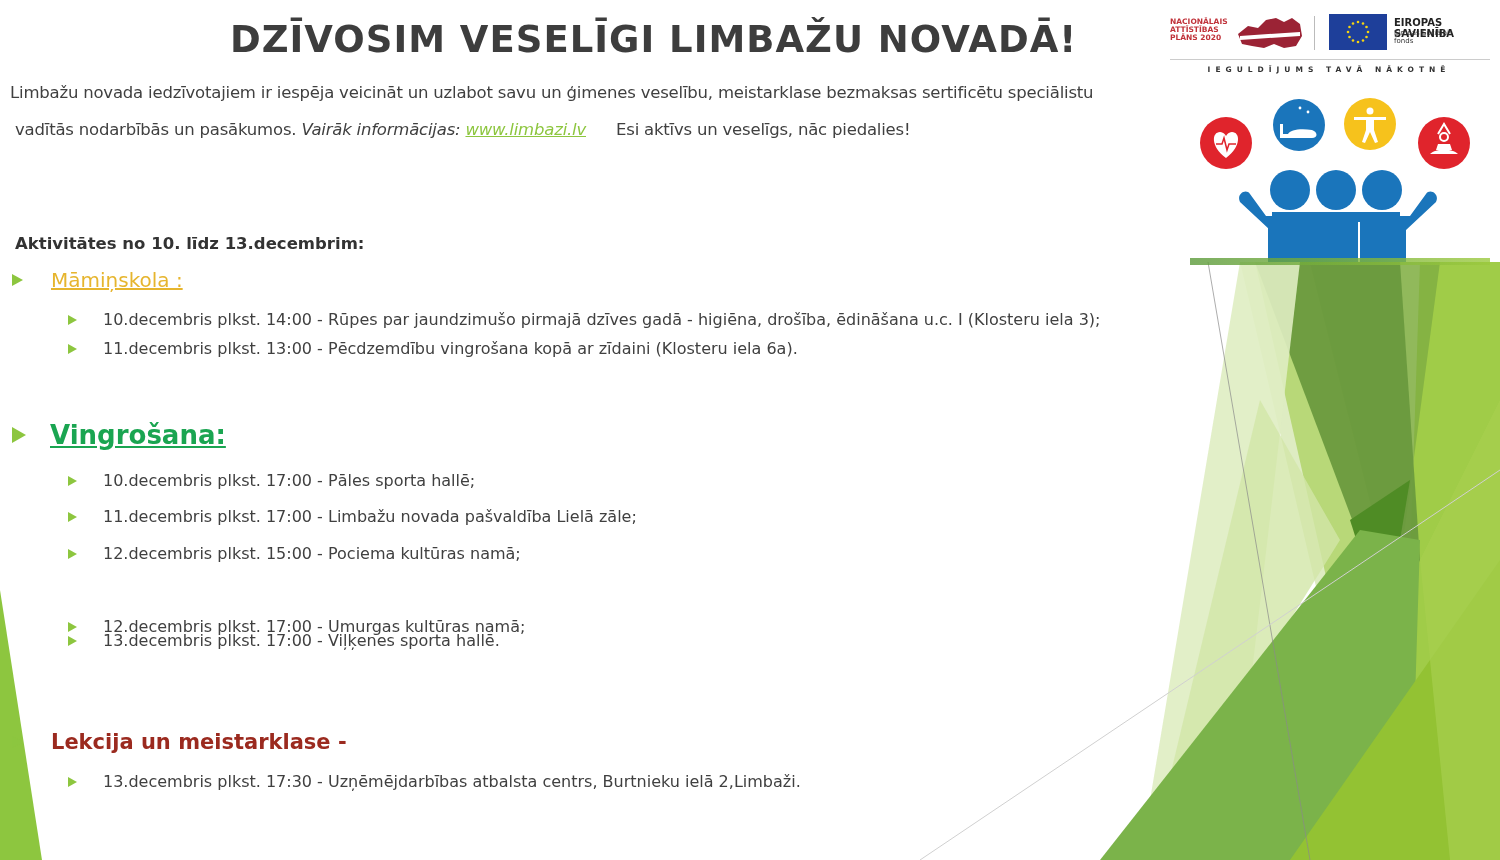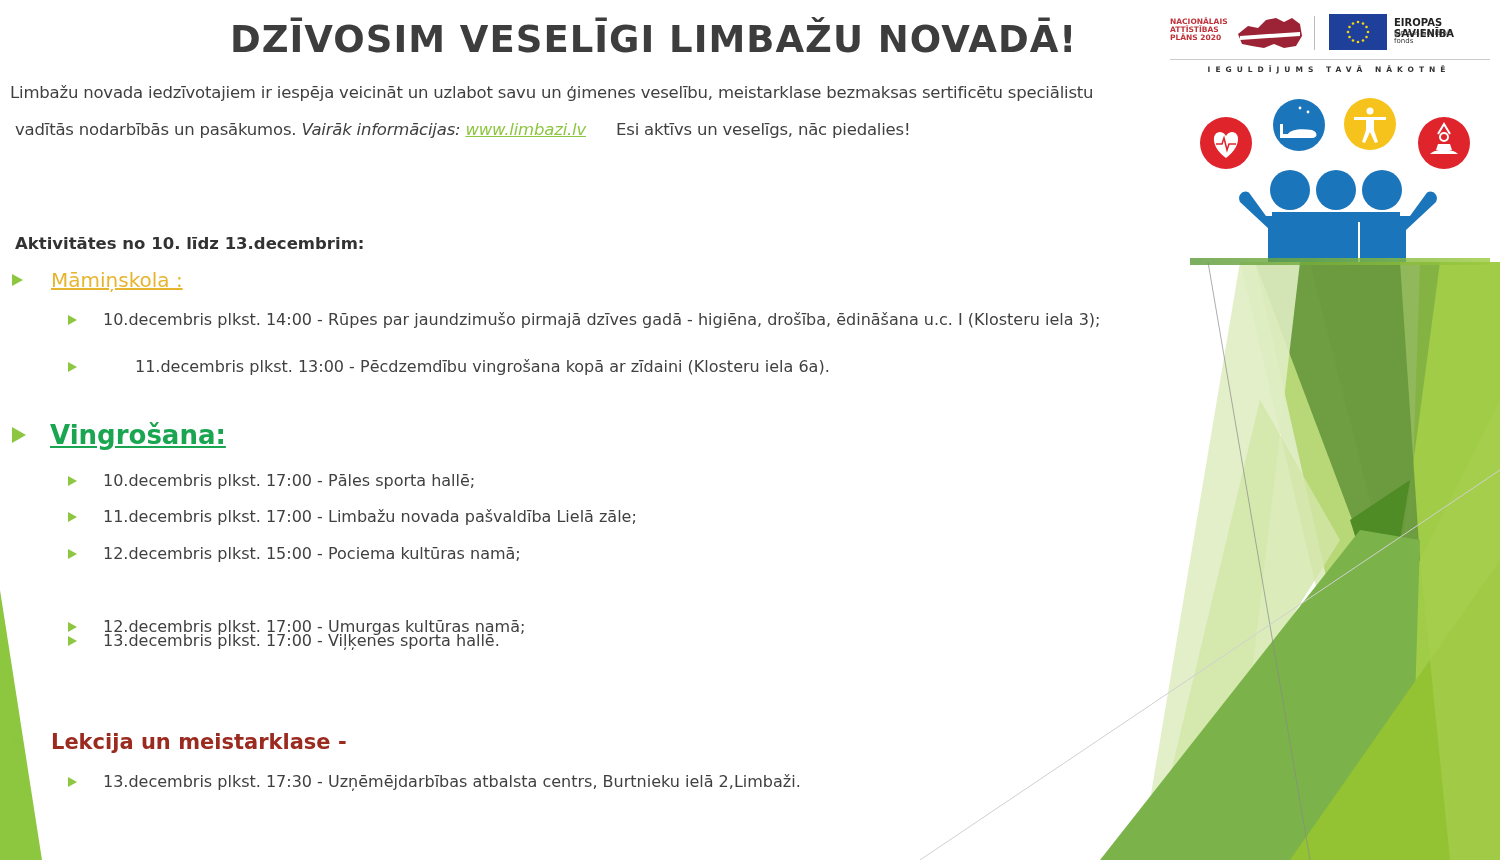--- a/index.html
+++ b/index.html
@@ -154,21 +154,21 @@
   <div class="period">Aktivitātes no 10. līdz 13.decembrim:</div>
 
   <div class="section-head h-mamin">
     <span class="bullet-tri"></span>
     <span>Māmiņskola :</span>
   </div>
   <div class="item" style="top:310px;">
     <span class="bullet-sm"></span>
     <span>10.decembris plkst. 14:00 - Rūpes par jaundzimušo pirmajā dzīves gadā - higiēna, drošība, ēdināšana u.c. I (Klosteru iela 3);</span>
   </div>
-  <div class="item" style="top:357px;gap:32px;">
+  <div class="item" style="top:339px;">
     <span class="bullet-sm"></span>
     <span>11.decembris plkst. 13:00 - Pēcdzemdību vingrošana kopā ar zīdaini (Klosteru iela 6a).</span>
   </div>
 
   <div class="section-head h-vingr">
     <span class="bullet-tri"></span>
     <span>Vingrošana:</span>
   </div>
   <div class="item" style="top:471px;">
     <span class="bullet-sm"></span>

